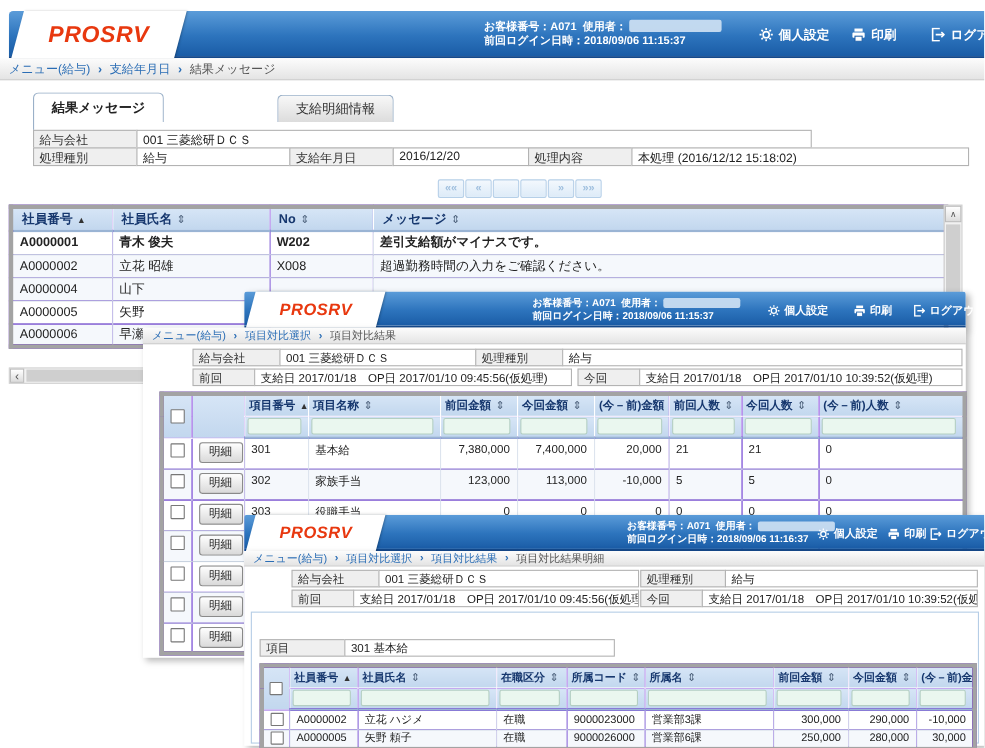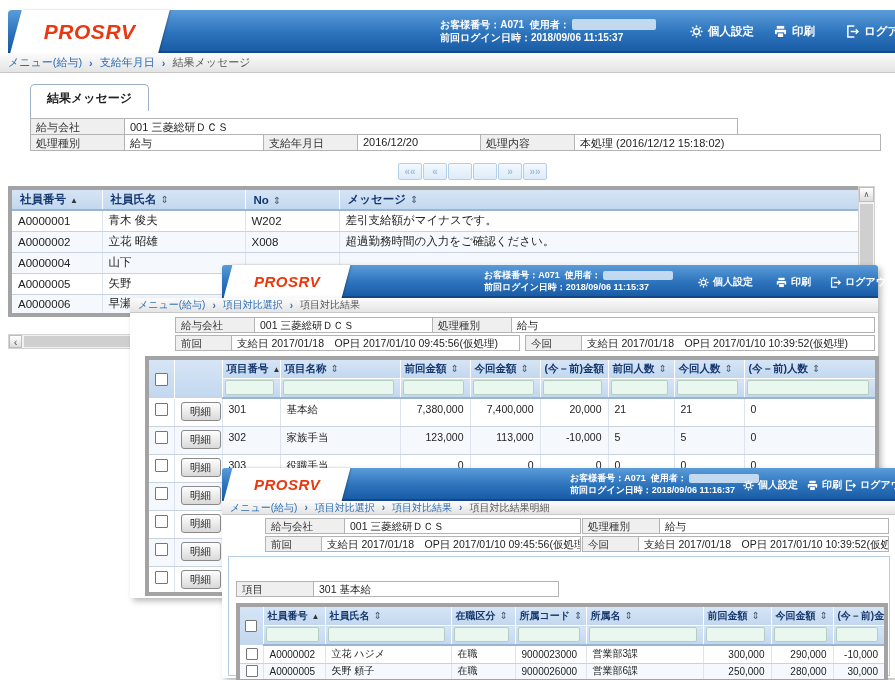--- a/index.html
+++ b/index.html
@@ -115,20 +115,23 @@
     <span class="lk">メニュー(給与)</span>
     <span class="sep">›</span>
     <span class="lk">支給年月日</span>
     <span class="sep">›</span>
     <span class="cur">結果メッセージ</span>
   </div>
 
   <div class="tab on" style="left:30px;top:84px;height:27px;">
       <span>結果メッセージ</span>
     </div>
+  <div class="tab off" style="left:252px;top:86px;height:25px;">
+      <span>支給明細情報</span>
+    </div>
   <div class="abs" style="left:30px;top:110px;width:1px;height:12px;background:#9ab0c8;"></div>
 
   <div class="fl" style="left:30px;top:118px;width:95px;height:17px;">給与会社</div>
   <div class="fv" style="left:124px;top:118px;width:614px;height:17px;">001 三菱総研ＤＣＳ</div>
   <div class="fl" style="left:30px;top:134px;width:95px;height:17px;">処理種別</div>
   <div class="fv" style="left:124px;top:134px;width:140px;height:17px;">給与</div>
   <div class="fl" style="left:263px;top:134px;width:95px;height:17px;">支給年月日</div>
   <div class="fv" style="left:357px;top:134px;width:124px;height:17px;">2016/12/20</div>
   <div class="fl" style="left:480px;top:134px;width:95px;height:17px;">処理内容</div>
   <div class="fv" style="left:574px;top:134px;width:307px;height:17px;">本処理 (2016/12/12 15:18:02)</div>
@@ -149,21 +152,21 @@
       </colgroup>
     <thead>
       <tr style="height:20px;">
         <th><span>社員番号</span><span class="si">▲</span></th>
         <th><span>社員氏名</span><span class="sud">⇕</span></th>
         <th><span>No</span><span class="sud">⇕</span></th>
         <th><span>メッセージ</span><span class="sud">⇕</span></th>
       </tr>
     </thead>
     <tbody>
-      <tr style="height:21px;">
+      <tr style="height:21px;font-weight:bold;">
           <td>A0000001</td>
           <td>青木 俊夫</td>
           <td>W202</td>
           <td>差引支給額がマイナスです。</td>
         </tr>
       <tr style="height:21px;" class="alt">
           <td>A0000002</td>
           <td>立花 昭雄</td>
           <td>X008</td>
           <td>超過勤務時間の入力をご確認ください。</td>

